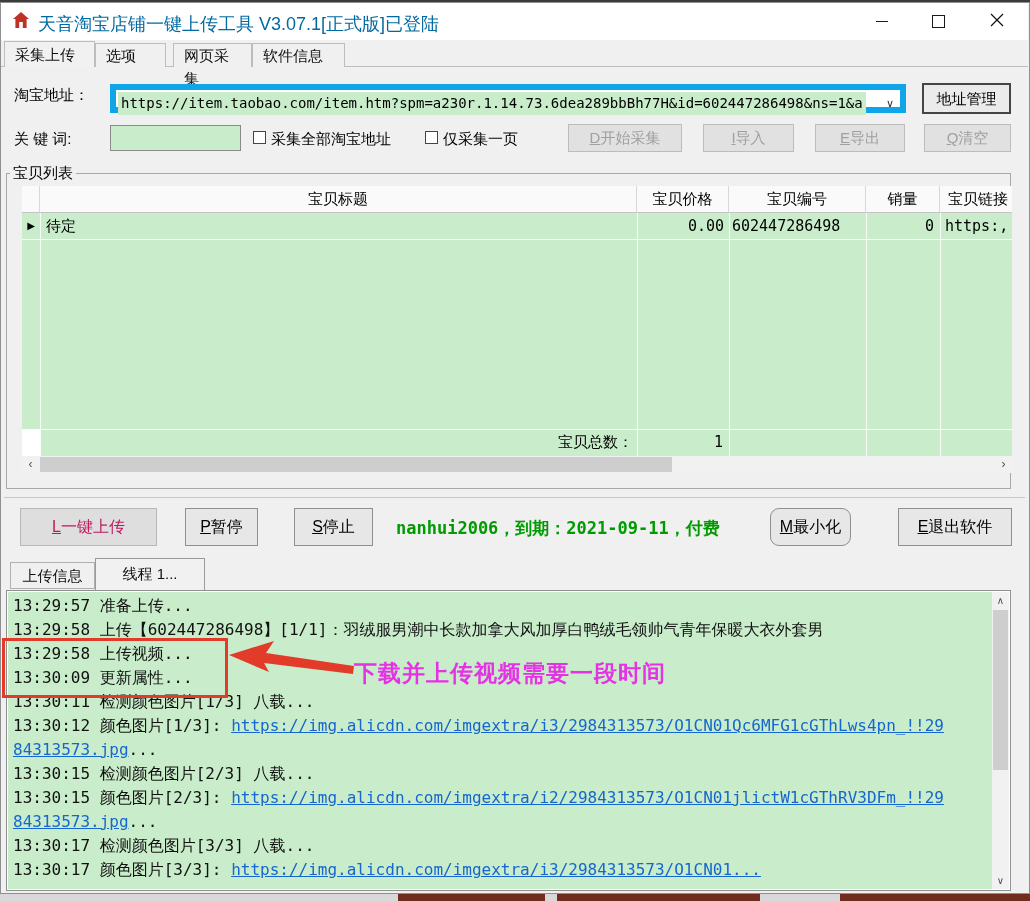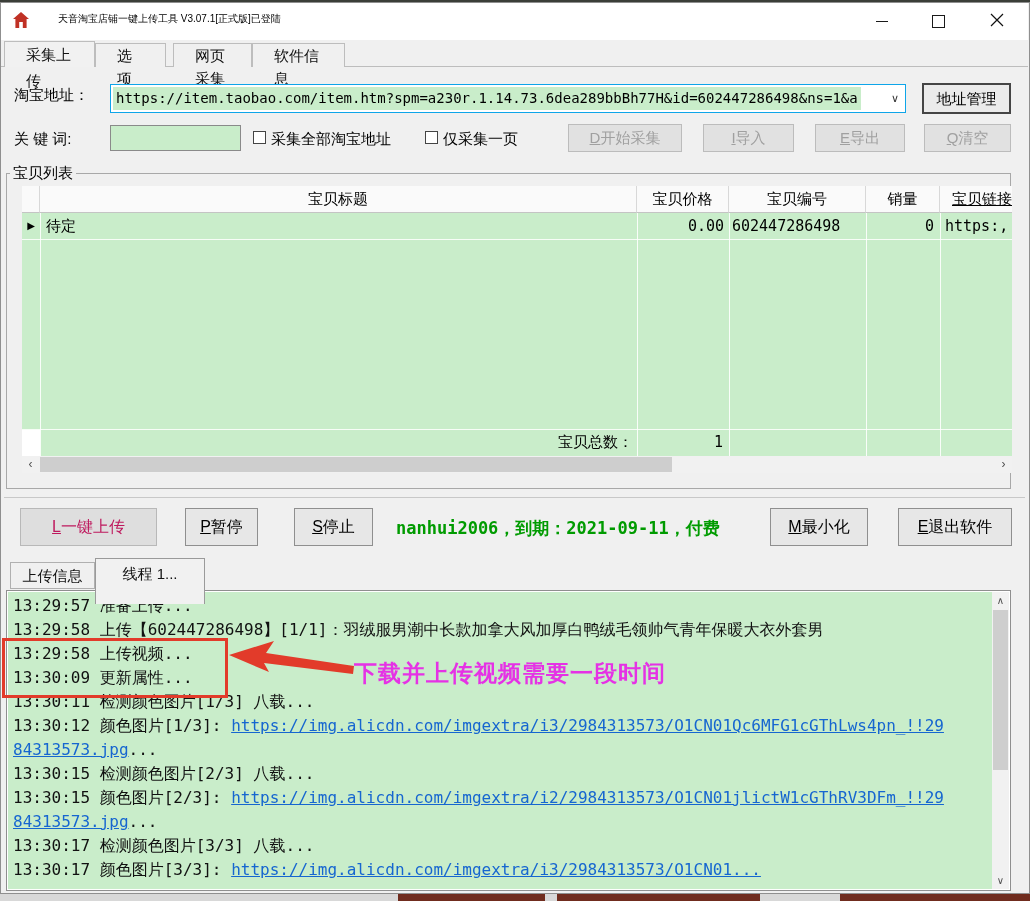--- a/index.html
+++ b/index.html
@@ -8,34 +8,34 @@
     background:#d8d8d8;
     font-family:"Liberation Sans","DejaVu Sans",sans-serif;
     -webkit-font-smoothing:antialiased;
   }
   .abs{position:absolute;box-sizing:border-box;}
   .mono{font-family:"DejaVu Sans Mono","Liberation Mono",monospace;}
 
   
   #win{left:0;top:2px;width:1030px;height:892px;border:1px solid #8f8f8f;background:#f0f0f0;}
   #titlebar{left:1px;top:3px;width:1027px;height:37px;background:#ffffff;}
-  #app-title{left:38px;top:12px;font-size:10px;color:#000000;white-space:nowrap;margin-left:20px;}
+  #app-title{left:38px;top:12px;font-size:18px;color:#0369a1;white-space:nowrap;}
   .winbtn{top:3px;width:57px;height:37px;display:flex;align-items:center;justify-content:center;background:#fff;}
   .min-glyph{display:block;width:12px;height:0;border-top:1px solid #1a1a1a;}
   .max-glyph{display:block;width:11px;height:11px;border:1px solid #1a1a1a;}
 
   
   .mtab{top:43px;height:24px;background:#f0f0f0;border:1px solid #bdbdbd;border-bottom:none;
-        font-size:15px;line-height:23px;padding:0 21px;color:#111;}
+        font-size:15px;line-height:23px;padding:0 10px;color:#111;}
   .mtab.active{top:41px;height:26px;background:#f1f1f1;z-index:3;line-height:26px;}
   #tabline{left:1px;top:66px;width:1027px;height:1px;background:#bdbdbd;}
 
   .formlabel{font-size:15px;color:#000;white-space:nowrap;}
 
-  #addr-combo{left:110px;top:84px;width:796px;height:29px;border:1px solid #0ea5e9;background:#fff;}
+  #addr-combo{left:110px;top:84px;width:796px;height:29px;border:6px solid #0ea5e9;background:#fff;}
   #addr-green{position:absolute;left:2px;top:2px;height:23px;line-height:23px;background:#c9edca;
               padding:0 3px;font-size:14px;white-space:nowrap;color:#000;}
   #addr-arrow{position:absolute;right:2px;top:2px;width:16px;height:23px;line-height:23px;
               text-align:center;font-size:11px;color:#333;}
   #addr-manage{left:922px;top:83px;width:89px;height:31px;border:2px solid #454545;background:#ebebeb;
                font-size:15px;line-height:27px;text-align:center;color:#000;}
 
   #kw-input{left:110px;top:125px;width:131px;height:26px;border:1px solid #8a8a8a;background:#c9edca;}
   .cbbox{width:13px;height:13px;border:1px solid #444;background:#fff;}
   .cblabel{font-size:15px;color:#000;white-space:nowrap;}
@@ -61,21 +61,21 @@
   #groove{left:4px;top:497px;width:1021px;height:1px;background:#c8c8c8;}
 
   
   .bigbtn{top:508px;height:38px;background:#e7e7e7;border:1px solid #8f8f8f;color:#000;
           font-size:16px;line-height:36px;text-align:center;}
   .bigbtn.disabled{background:#dedede;border-color:#b8b8b8;color:#be185d;}
   #status-text{left:396px;top:517px;font-size:17px;font-weight:bold;color:#009b00;white-space:nowrap;}
 
   .ltab{font-size:15px;color:#111;text-align:center;}
   #tab-info{left:10px;top:562px;width:85px;height:27px;line-height:26px;background:#f0f0f0;border:1px solid #b0b0b0;}
-  #tab-thread{left:95px;top:558px;width:110px;height:46px;line-height:30px;background:#f1f1f1;
+  #tab-thread{left:95px;top:558px;width:110px;height:32px;line-height:30px;background:#f1f1f1;
               border:1px solid #9a9a9a;border-bottom:none;z-index:5;}
 
   
   #log-box{left:6px;top:590px;width:1005px;height:301px;border:1px solid #8f8f8f;background:#fff;}
   #log-green{left:8px;top:592px;width:984px;height:297px;background:#c9edca;overflow:hidden;}
   #log-content{position:absolute;left:5px;top:2px;width:934px;}
   .log-line{width:934px;font-family:"DejaVu Sans Mono","Liberation Mono",monospace;
             font-size:16px;line-height:24px;color:#111;word-break:break-all;white-space:pre-wrap;}
   .log-link{color:#1666d0;text-decoration:underline;cursor:pointer;}
   #vscroll-track{left:992px;top:592px;width:17px;height:297px;background:#f1f1f1;}
@@ -161,21 +161,21 @@
 </div>
 
 <div class="abs" id="gbox"></div>
 <span class="abs" id="gbox-legend">宝贝列表</span>
 
 <div class="abs th" style="left:22px;width:18px;"></div>
 <div class="abs th" style="left:40px;width:597px;">宝贝标题</div>
 <div class="abs th" style="left:637px;width:92px;">宝贝价格</div>
 <div class="abs th" style="left:729px;width:137px;">宝贝编号</div>
 <div class="abs th" style="left:866px;width:74px;">销量</div>
-<div class="abs th" style="left:940px;width:72px;padding-left:8px;text-align:right;border-right:none;text-decoration:underline;">宝贝链接</div>
+<div class="abs th" style="left:940px;width:72px;padding-left:8px;text-align:left;border-right:none;">宝贝链接</div>
 
 <div class="abs" id="tbl-green"></div>
 <div class="abs td" style="left:22px;width:18px;text-align:center;font-size:10px;">▶</div>
 <div class="abs td" style="left:40px;width:597px;padding-left:6px;">待定</div>
 <div class="abs td mono" style="left:637px;width:92px;text-align:right;padding-right:5px;">0.00</div>
 <div class="abs td mono" style="left:729px;width:137px;padding-left:3px;">602447286498</div>
 <div class="abs td mono" style="left:866px;width:74px;text-align:right;padding-right:6px;">0</div>
 <div class="abs td mono" style="left:940px;width:72px;padding-left:5px;">https:,</div>
 
 <div class="abs hline" style="top:239px;"></div>
@@ -200,21 +200,21 @@
 <div class="abs bigbtn disabled" style="left:20px;width:137px;">
   <span class="hk">L</span><span>一键上传</span>
 </div>
 <div class="abs bigbtn" style="left:185px;width:73px;">
   <span class="hk">P</span><span>暂停</span>
 </div>
 <div class="abs bigbtn" style="left:294px;width:79px;">
   <span class="hk">S</span><span>停止</span>
 </div>
 <span class="abs mono" id="status-text">nanhui2006，到期：2021-09-11，付费</span>
-<div class="abs bigbtn" style="left:770px;width:98px;">
+<div class="abs bigbtn" style="left:770px;width:81px;border-radius:9px;">
   <span class="hk">M</span><span>最小化</span>
 </div>
 <div class="abs bigbtn" style="left:898px;width:114px;">
   <span class="hk">E</span><span>退出软件</span>
 </div>
 
 <div class="abs ltab" id="tab-info">上传信息</div>
 <div class="abs ltab" id="tab-thread">线程 1...</div>
 
 <div class="abs" id="log-box"></div>

